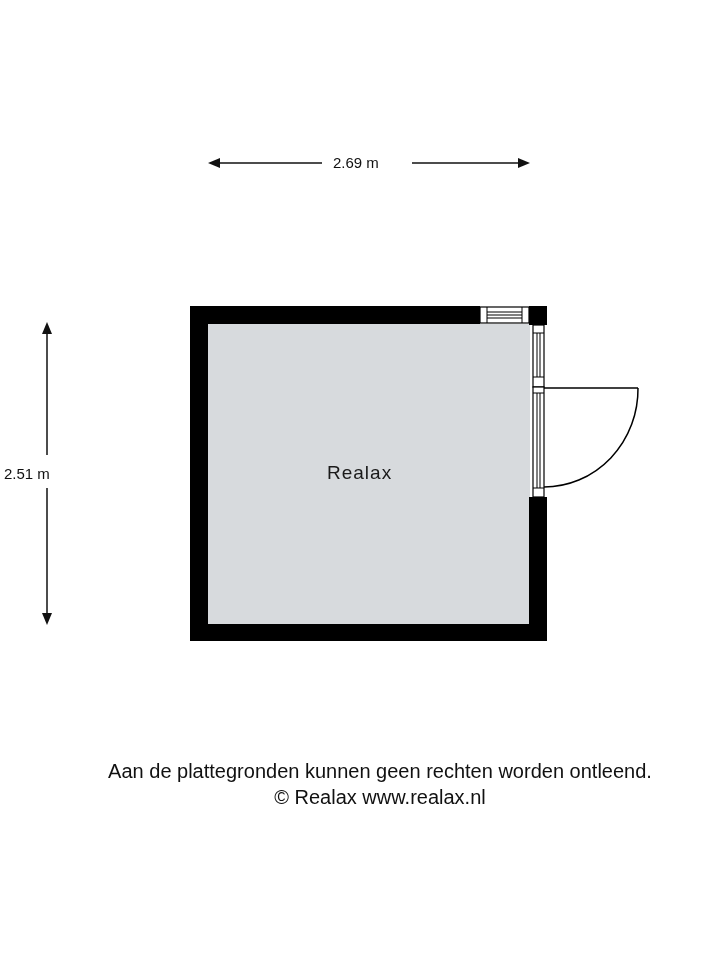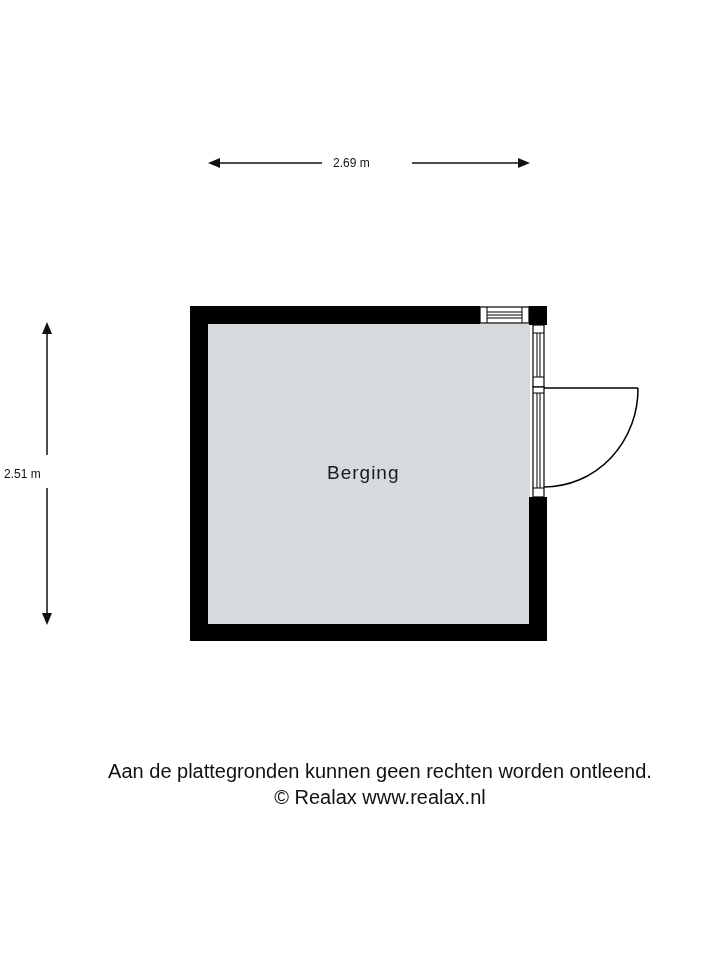--- a/index.html
+++ b/index.html
@@ -1,18 +1,18 @@
 <!DOCTYPE html>
 <html><head>
 <meta charset="utf-8">
 <style>
   html, body { margin:0; padding:0; background:#ffffff; }
   body { width:720px; height:960px; position:relative; overflow:hidden; font-family:"Liberation Sans", sans-serif; color:#111; }
   svg { position:absolute; left:0; top:0; }
-  .dimtext { position:absolute; font-size:12px; color:#111; background:#fff; line-height:22px; white-space:nowrap; }
+  .dimtext { position:absolute; font-size:15px; color:#111; background:#fff; line-height:22px; white-space:nowrap; }
   .roomlabel { position:absolute; font-size:19px; letter-spacing:1px; color:#1a1a1a; white-space:nowrap; }
   .disclaimer { position:absolute; left:0; width:760px; text-align:center; font-size:20px; line-height:26px; color:#111; }
 </style>
 </head>
 <body>
 
 <svg width="720" height="960" viewBox="0 0 720 960">
 
   <g>
     <line x1="214" y1="163" x2="322" y2="163" stroke="#111" stroke-width="1.5"></line>
@@ -65,16 +65,16 @@
 
   <g fill="none" stroke="#000" stroke-width="1.5">
     <line x1="544" y1="388" x2="638" y2="388"></line>
     <path d="M638,388 A94,98 0 0 1 544,487"></path>
   </g>
 </svg>
 
 <div class="dimtext" style="left:333px; top:152px;">2.69 m</div>
 <div class="dimtext" style="left:4px; top:463px;">2.51 m</div>
 
-<div class="roomlabel" style="left:327px; top:462px;">Berging</div>
+<div class="roomlabel" style="left:327px; top:462px;">Realax</div>
 
 <div class="disclaimer" style="top:758px;">Aan de plattegronden kunnen geen rechten worden ontleend.</div>
 <div class="disclaimer" style="top:784px;">© Realax www.realax.nl</div>
 
 </body></html>

